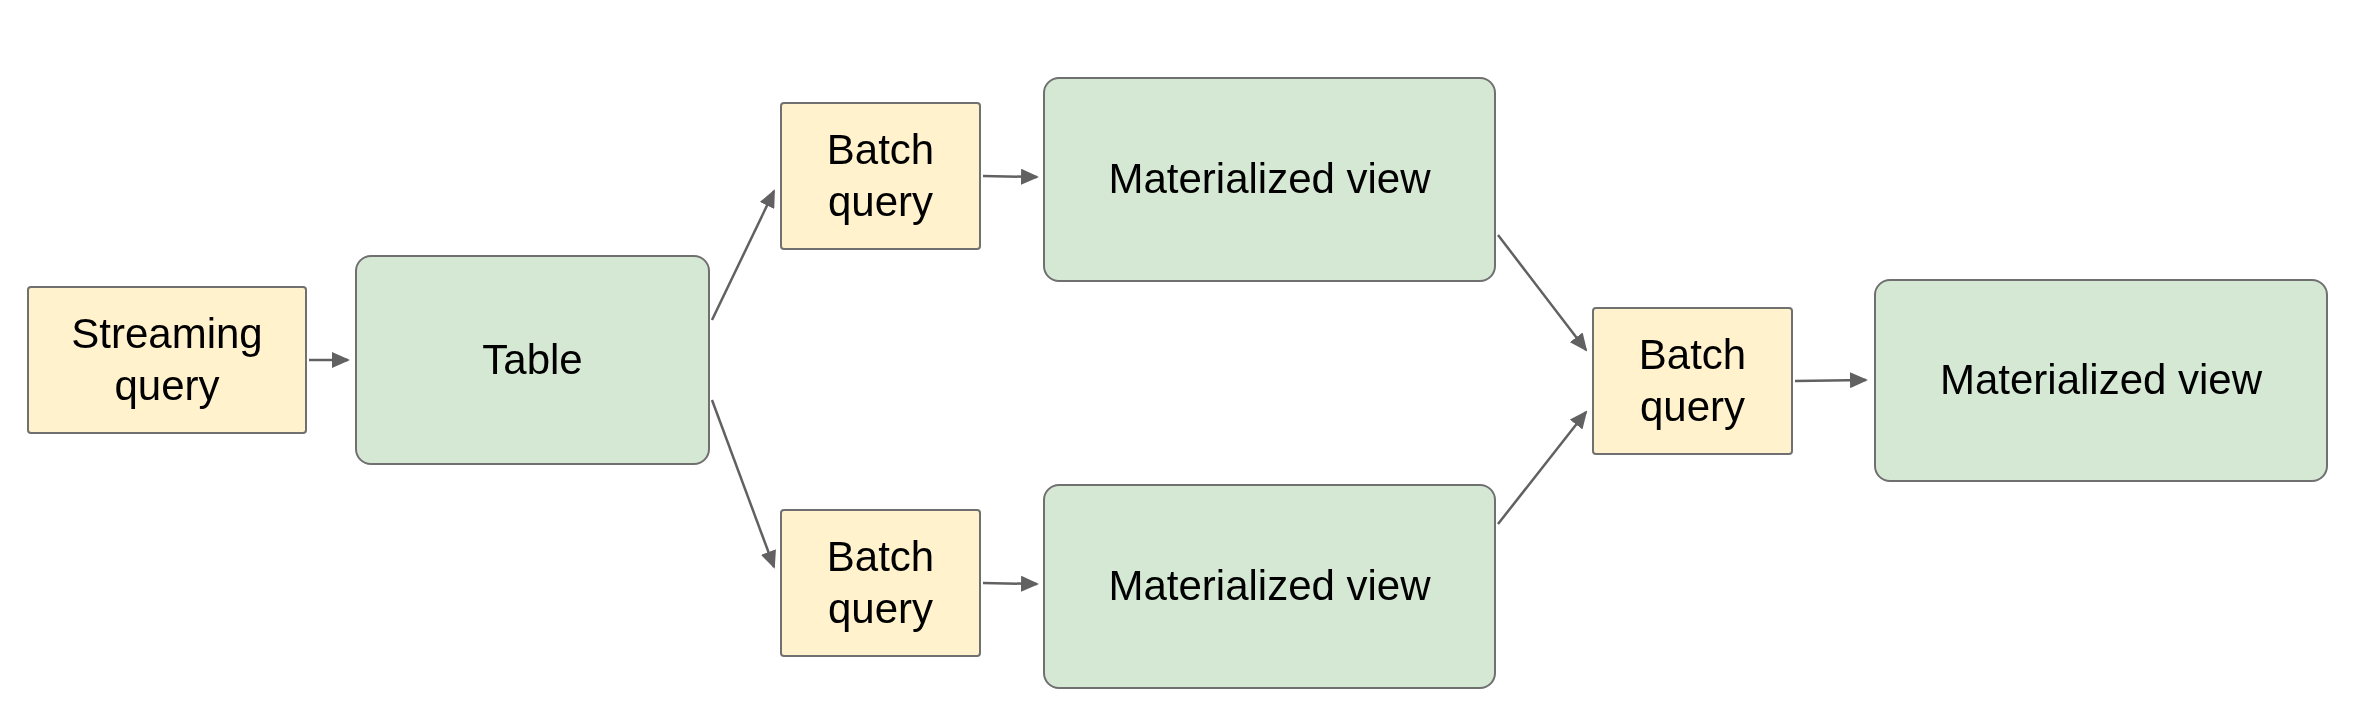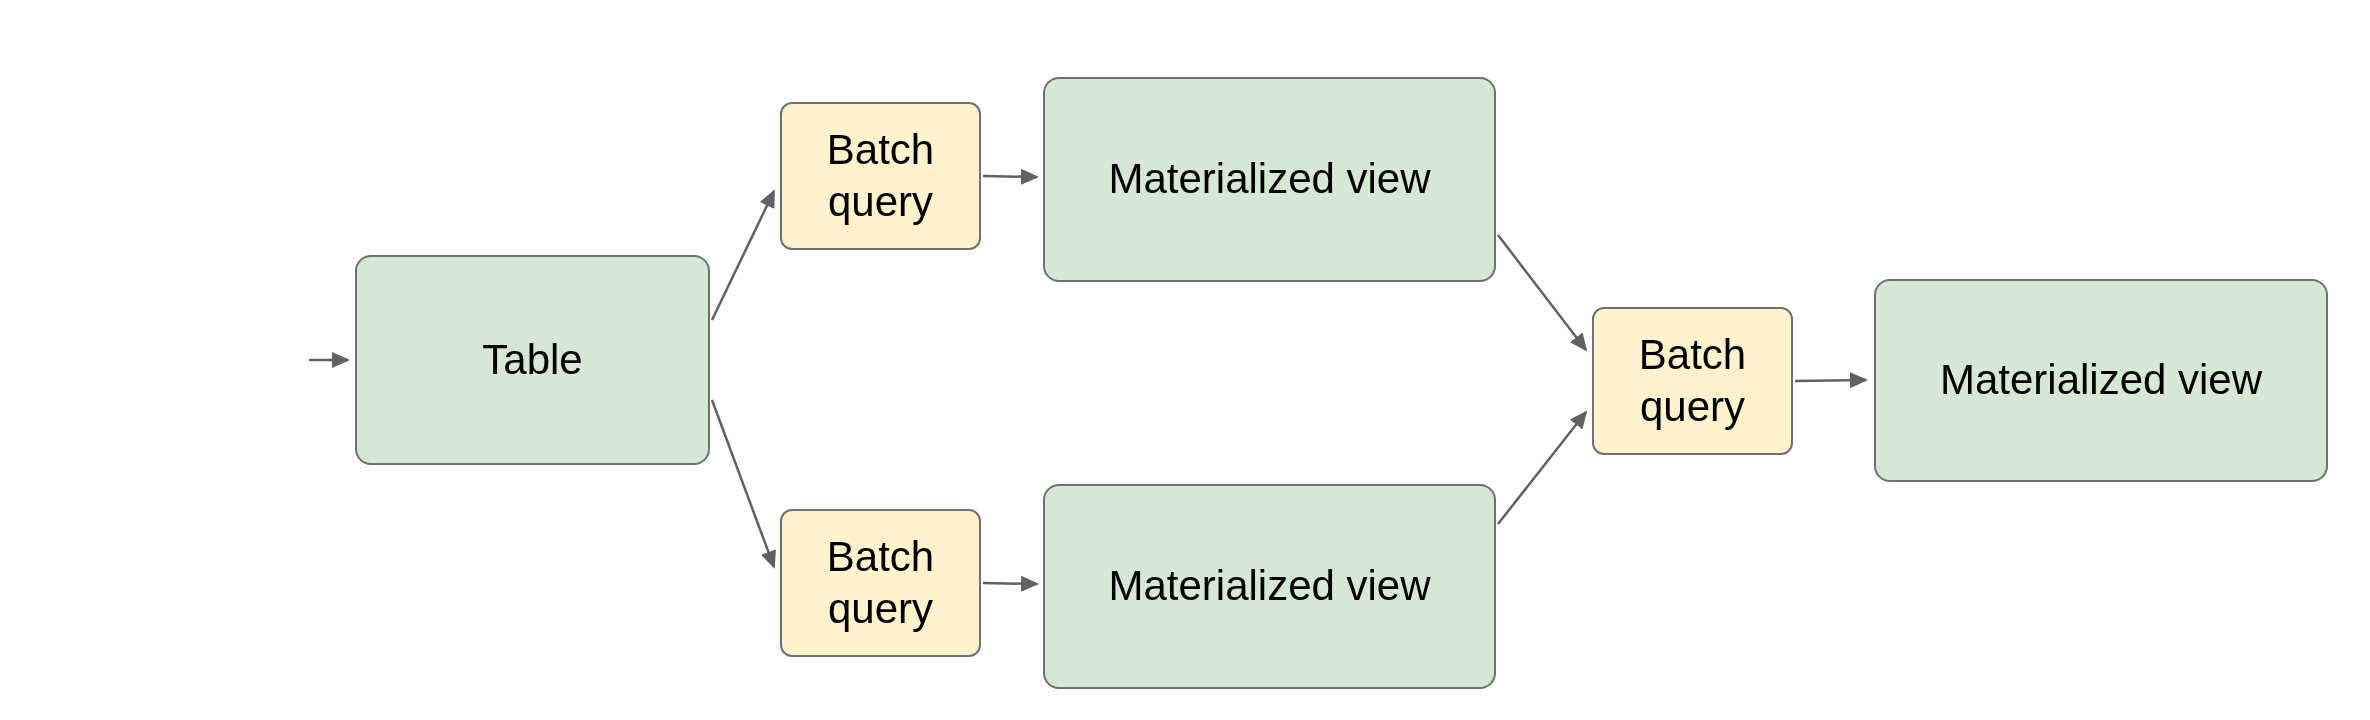--- a/index.html
+++ b/index.html
@@ -29,21 +29,21 @@
     align-items: center;
     justify-content: center;
     text-align: center;
     box-sizing: border-box;
     border: 2.5px solid #707070;
     color: #000000;
     font-size: 42px;
     line-height: 1.25;
     padding: 0 12px;
   }
-  .node.query { border-radius: 12px; justify-content: center; }
+  .node.query { border-radius: 4px; justify-content: center; }
   .node.view  { border-radius: 16px; }
 
   
   #n-streaming  { left: 27px;   top: 286px; width: 280px; height: 148px; }
   #n-table      { left: 355px;  top: 255px; width: 355px; height: 210px; }
   #n-bq-top     { left: 780px;  top: 102px; width: 201px; height: 148px; }
   #n-mv-top     { left: 1043px; top: 77px;  width: 453px; height: 205px; }
   #n-bq-bottom  { left: 780px;  top: 509px; width: 201px; height: 148px; }
   #n-mv-bottom  { left: 1043px; top: 484px; width: 453px; height: 205px; }
   #n-bq-right   { left: 1592px; top: 307px; width: 201px; height: 148px; }
@@ -71,20 +71,23 @@
 
     <line x1="983" y1="583" x2="1037" y2="584" stroke-width="2.5" marker-end="url(#arrowhead)" stroke="#616161"></line>
 
     <line x1="1498" y1="235" x2="1586" y2="350" stroke-width="2.5" marker-end="url(#arrowhead)" stroke="#616161"></line>
 
     <line x1="1498" y1="524" x2="1586" y2="412" stroke-width="2.5" marker-end="url(#arrowhead)" stroke="#616161"></line>
 
     <line x1="1795" y1="381" x2="1866" y2="380" stroke-width="2.5" marker-end="url(#arrowhead)" stroke="#616161"></line>
   </svg>
 
+  <div class="node query" id="n-streaming" style="background: rgb(255, 242, 204);">
+    <span class="label">Streaming query</span>
+  </div>
 
   <div class="node view" id="n-table" style="background: rgb(213, 232, 212);">
     <span class="label">Table</span>
   </div>
 
   <div class="node query" id="n-bq-top" style="background: rgb(255, 242, 204);">
     <span class="label">Batch query</span>
   </div>
 
   <div class="node view" id="n-mv-top" style="background: rgb(213, 232, 212);">

